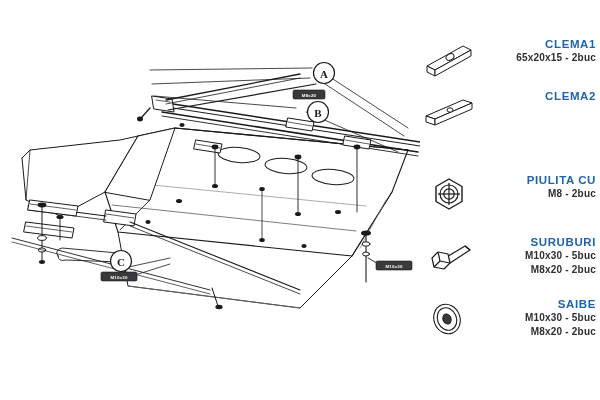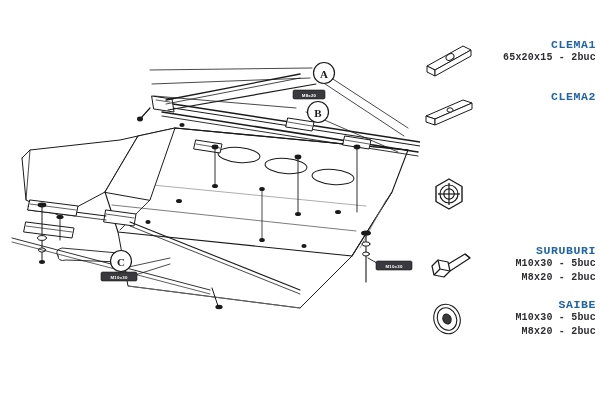--- a/index.html
+++ b/index.html
@@ -36,21 +36,20 @@
     top: 38px;
     width: 180px;
     height: 320px;
   }
   .legend-row {
     position: absolute;
     left: 0;
     width: 180px;
     display: flex;
     align-items: flex-start;
-    font-family: Liberation Mono, monospace;
   }
   .legend-icon {
     width: 58px;
     flex: 0 0 58px;
     display: flex;
     align-items: center;
     justify-content: center;
   }
   .legend-text {
     flex: 1 1 auto;
@@ -307,24 +306,26 @@
           </g>
           <g fill="none" stroke="#1a1a1a" stroke-width="1.2">
             <circle cx="23" cy="20" r="9"></circle>
             <circle cx="23" cy="20" r="5.2"></circle>
             <path d="M23 9 L23 31"></path>
             <path d="M12 20 L34 20"></path>
           </g>
         </svg>
       </div>
       <div class="legend-text">
-      </div>
-    </div>
-
-    <div class="legend-row" style="top:206px;justify-content:flex-end;">
+        <div class="legend-title">PIULITA CU</div>
+        <div class="legend-spec">M8 - 2buc</div>
+      </div>
+    </div>
+
+    <div class="legend-row" style="top:198px;justify-content:flex-end;">
       <div class="legend-icon">
         <svg width="52" height="44" viewBox="0 0 52 44">
           <g fill="#ffffff" stroke="#1a1a1a" stroke-width="1.2" stroke-linejoin="round">
 
             <path d="M22 22 L42 10 L47 14 L27 27 Z"></path>
             <path d="M42 10 L47 14"></path>
 
             <path d="M9 22 L15 16 L25 18 L27 27 L21 33 L11 31 Z"></path>
             <path d="M15 16 L17 25 L27 27"></path>
             <path d="M17 25 L11 31"></path>

